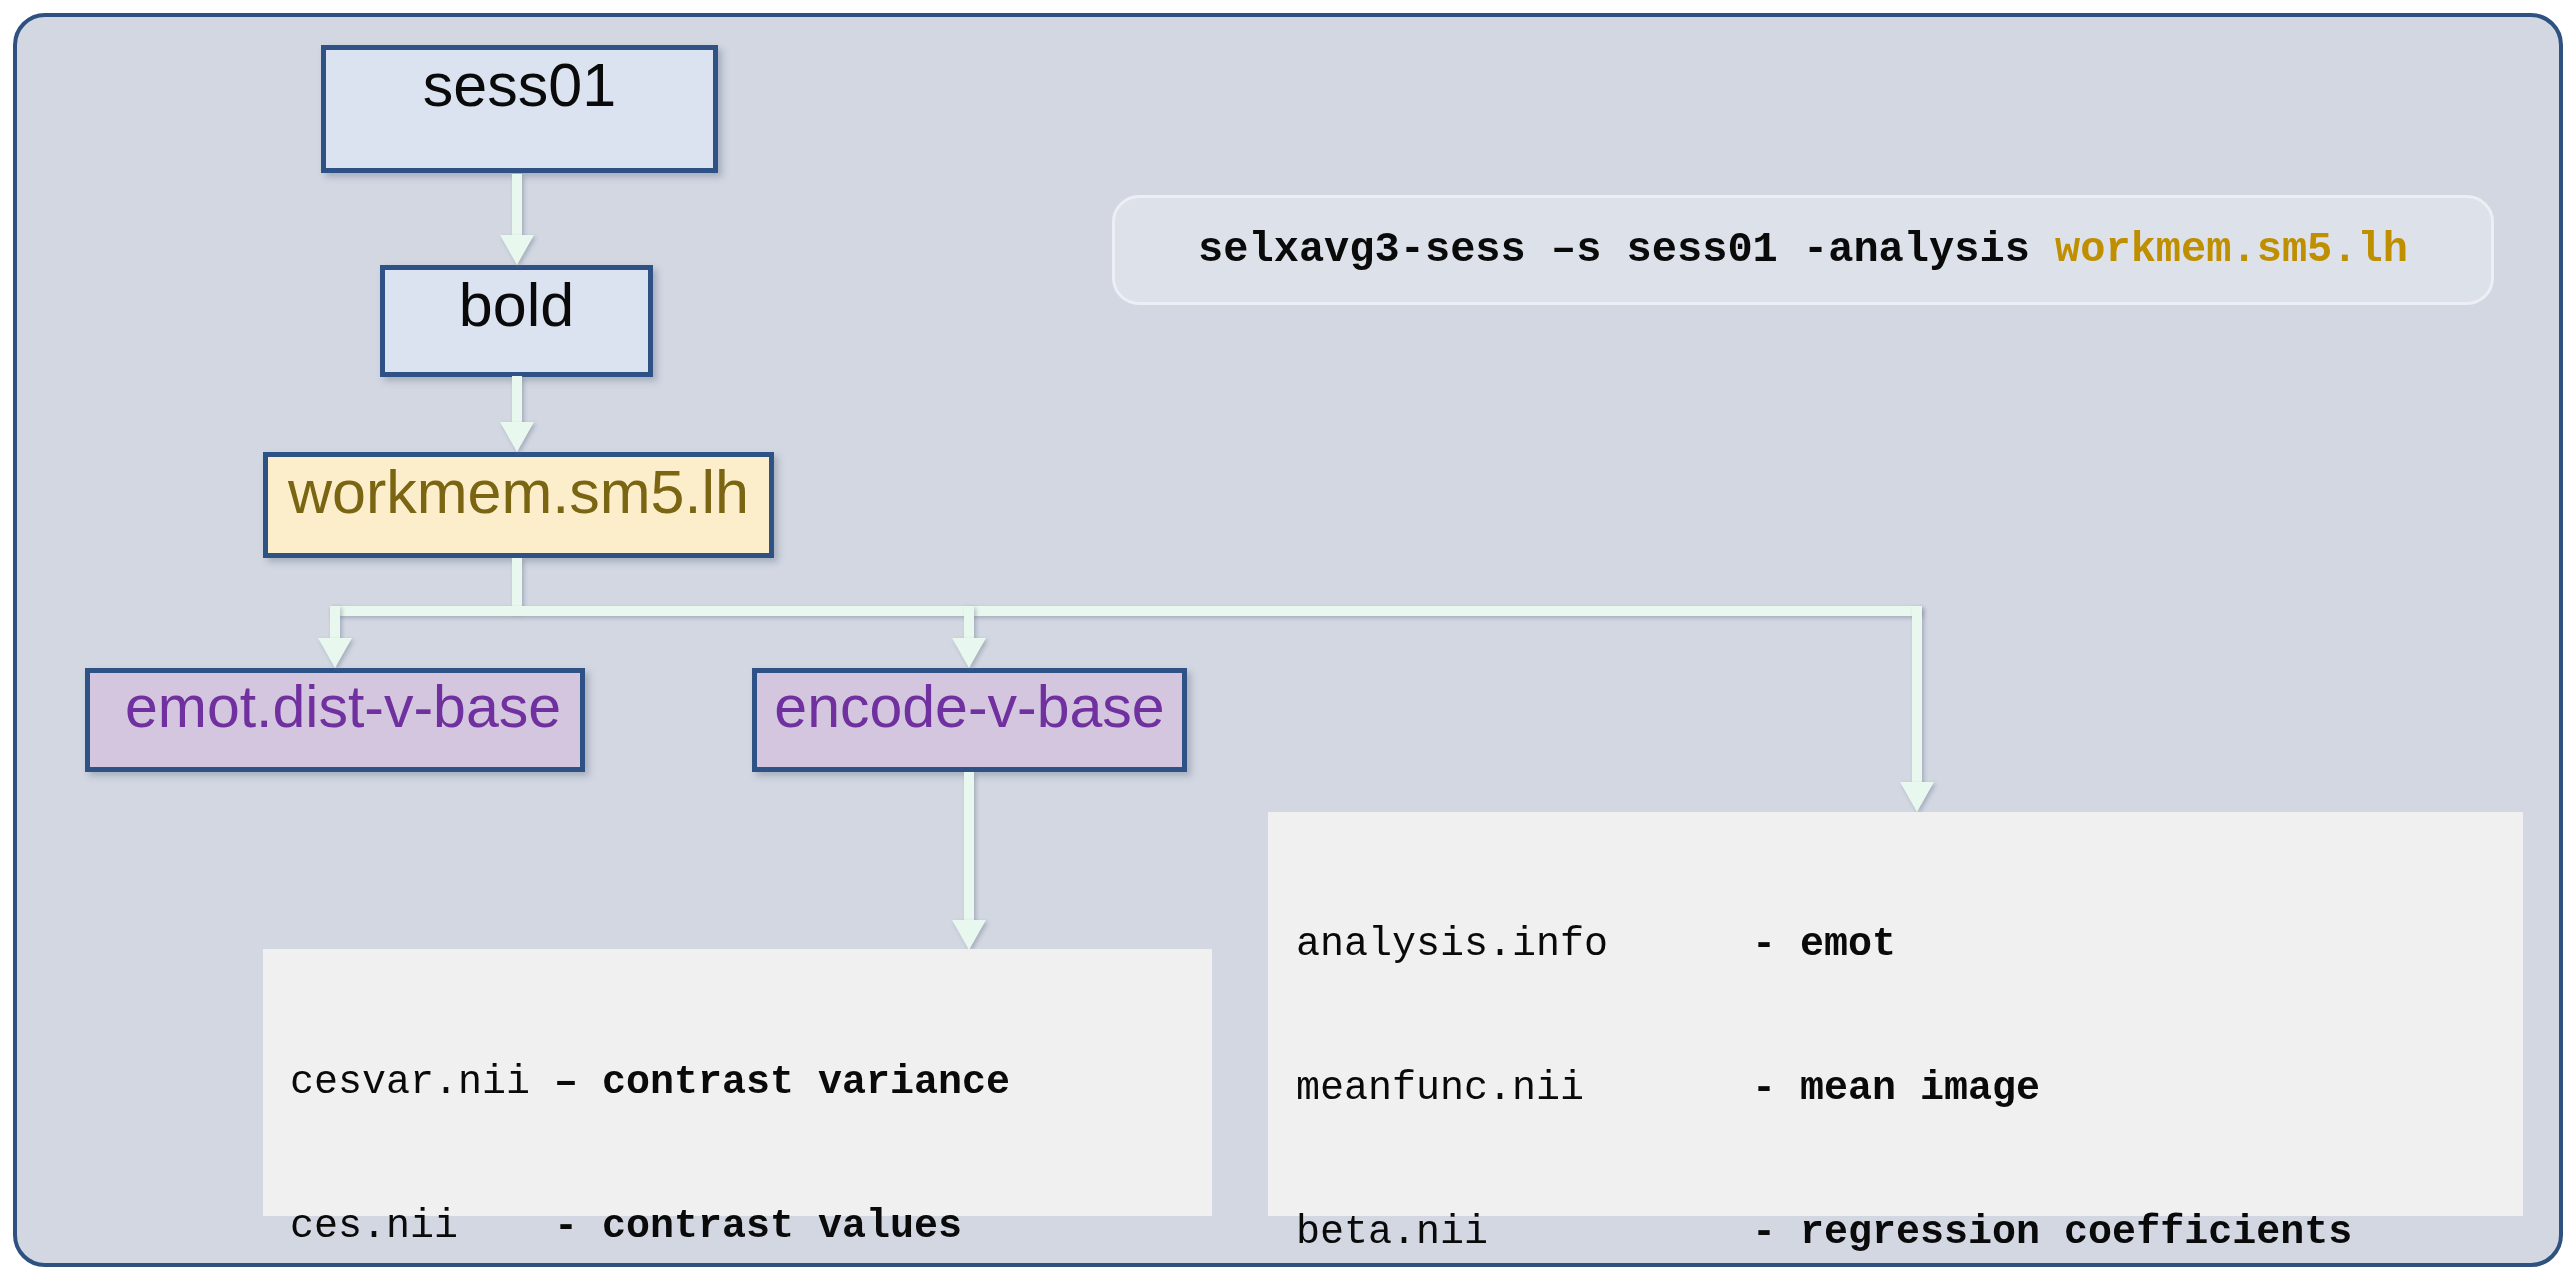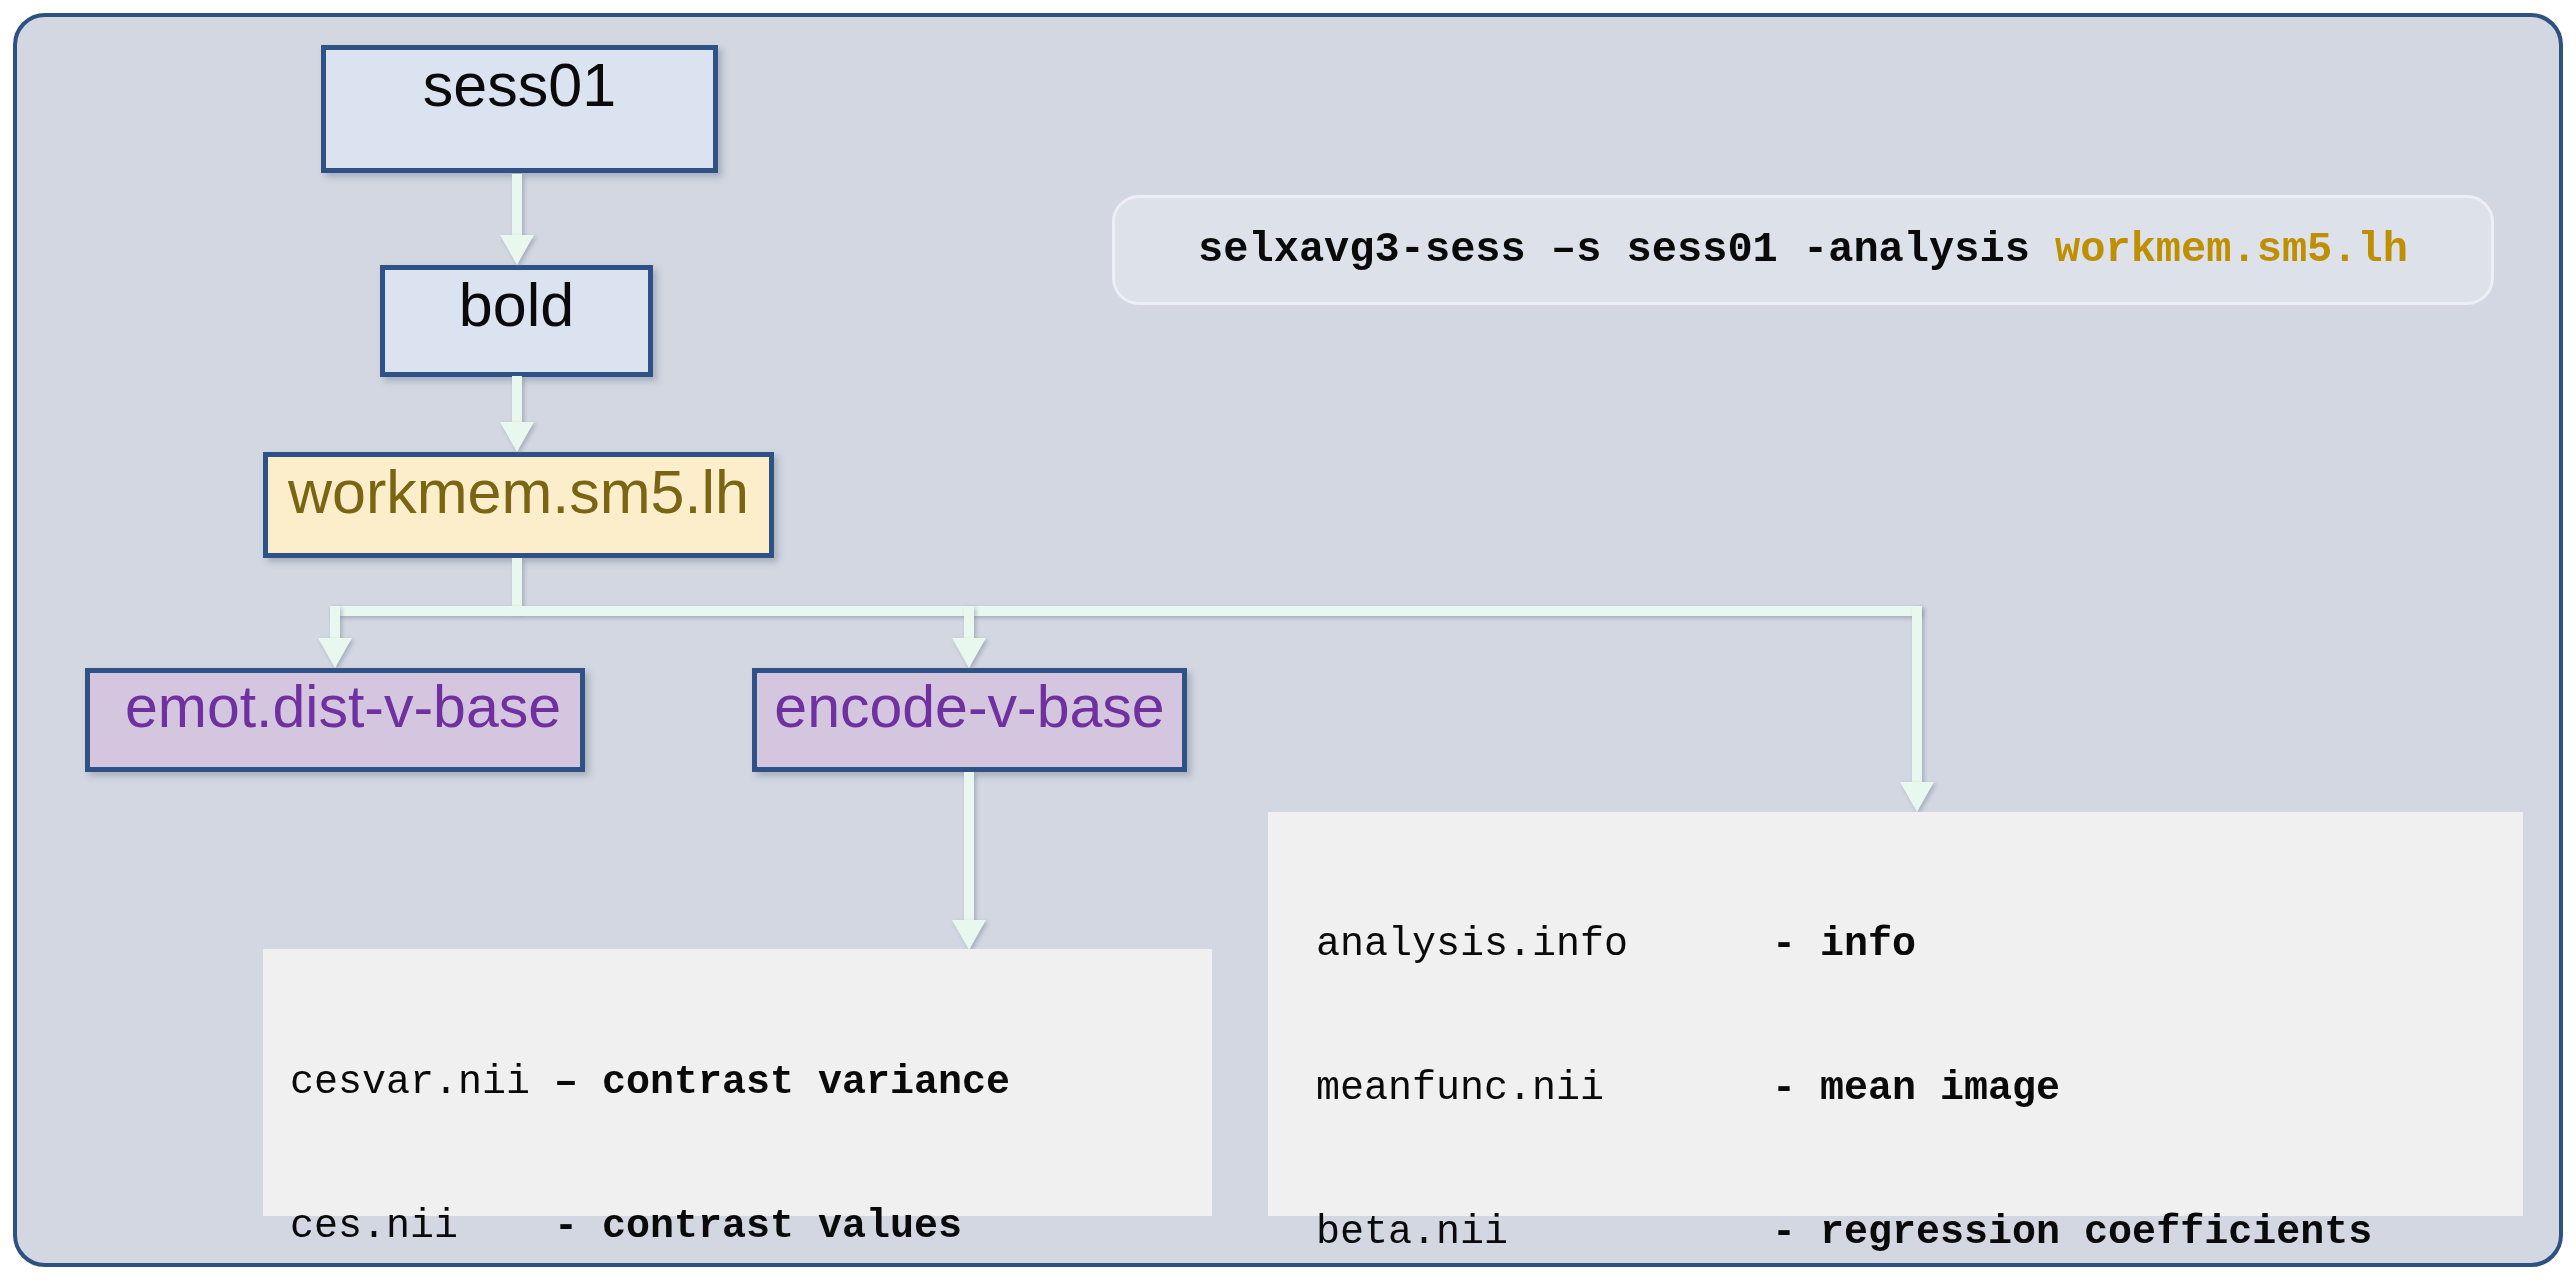--- a/index.html
+++ b/index.html
@@ -47,21 +47,21 @@
     filter:drop-shadow(2.1px 2.8px 2.1px rgba(110,120,140,0.45));
   }
   .listing{
     position:absolute;background:#f0f0f1;
     font-family:"Liberation Mono",monospace;font-size:40px;color:#0a0a0a;
     line-height:48px;white-space:pre;
   }
   .listing .row{display:block;}
   .listing .fname{display:inline-block;font-weight:normal;}
   .l-left .fname{width:11ch;}
-  .l-right .fname{width:19ch;margin-left:20px;}
+  .l-right .fname{width:19ch;}
   .listing .fdesc{font-weight:bold;}
   .l-left{left:263px;top:949px;width:949px;height:267px;padding:14px 0 0 27px;box-sizing:border-box;}
   .l-right{left:1268px;top:812px;width:1255px;height:404px;padding:12.7px 0 0 28px;box-sizing:border-box;}
 </style>
 </head>
 <body>
 
 <div id="stage">
   <div class="slide"></div>
 
@@ -117,21 +117,21 @@
 
   <div class="listing l-left">
     <span class="row"><span class="fname">cesvar.nii</span><span class="fdesc">– contrast variance</span></span>
     <span class="row"><span class="fname">ces.nii</span><span class="fdesc">- contrast values</span></span>
     
     
     
   </div>
 
   <div class="listing l-right">
-    <span class="row"><span class="fname">analysis.info</span><span class="fdesc">- info</span></span>
+    <span class="row"><span class="fname">analysis.info</span><span class="fdesc">- emot</span></span>
     <span class="row"><span class="fname">meanfunc.nii</span><span class="fdesc">- mean image</span></span>
     <span class="row"><span class="fname">beta.nii</span><span class="fdesc">- regression coefficients</span></span>
     
     
     
     
     
   </div>
 </div>
 

